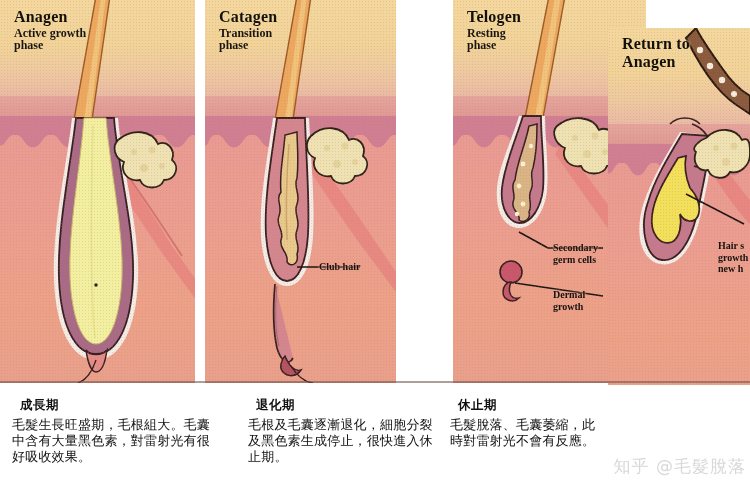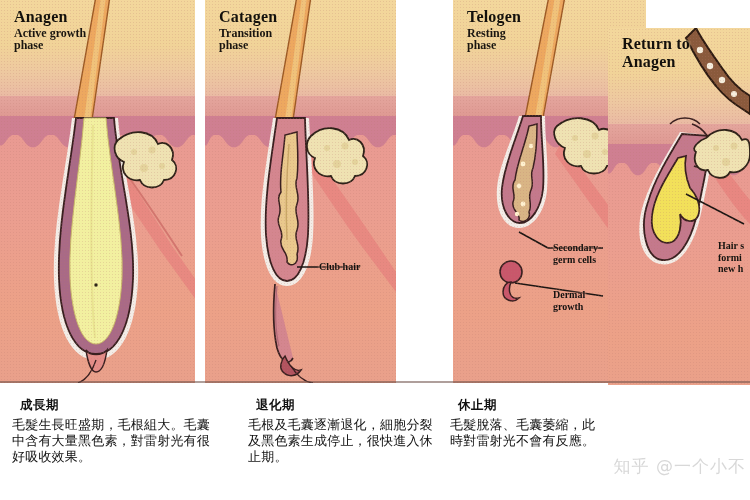--- a/index.html
+++ b/index.html
@@ -225,36 +225,36 @@
         <circle cx="126" cy="118" r="3.5" fill="#e4d39c"></circle>
         <circle cx="118" cy="134" r="4" fill="#e4d39c"></circle>
 
         <path d="M78,166 L136,196" stroke="#1c1613" stroke-width="1.5" fill="none"></path>
       </svg>
 
       <div class="grain"></div>
       <div class="ptitle two" style="white-space:pre-line;">Return to
 Anagen</div>
       <div class="callout" style="left:110px;top:212px;white-space:pre-line;">Hair s
-formi
+growth
 new h</div>
     </div>
 
     <div class="hline"></div>
   </div>
 
   <div class="captions">
     <div class="cap" style="left:12px;width:200px;">
       <h4>成長期</h4>
       <p>毛髮生長旺盛期，毛根組大。毛囊中含有大量黑色素，對雷射光有很好吸收效果。</p>
     </div>
     <div class="cap" style="left:450px;width:150px;">
       <h4>休止期</h4>
       <p>毛髮脫落、毛囊萎縮，此時對雷射光不會有反應。</p>
     </div>
     <div class="cap" style="left:248px;width:192px;">
       <h4>退化期</h4>
       <p>毛根及毛囊逐漸退化，細胞分裂及黑色素生成停止，很快進入休止期。</p>
     </div>
-    <div class="wm">知乎 @一个小不</div>
+    <div class="wm">知乎 @毛髮脫落</div>
   </div>
 
 </div>
 
 </body></html>

